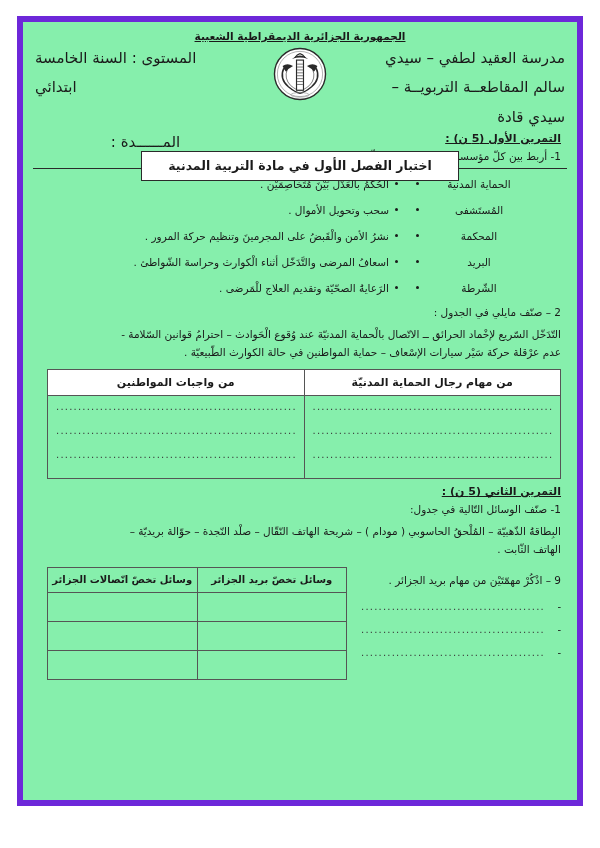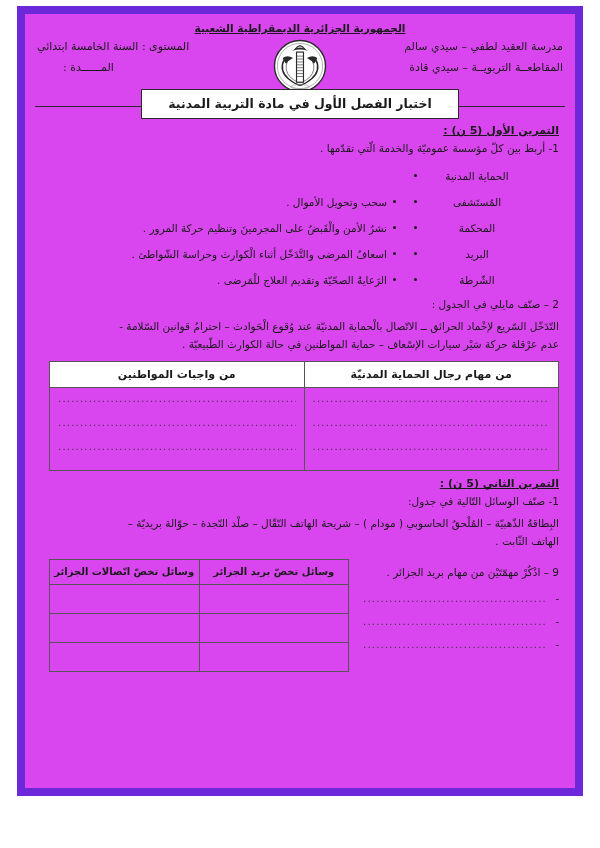--- a/index.html
+++ b/index.html
@@ -20,26 +20,26 @@
     width: 600px;
     height: 848px;
     background: #ffffff;
     box-sizing: border-box;
   }
 
   
   .sheet-frame {
     position: absolute;
     left: 17px;
-    top: 6px;
+    top: 16px;
     width: 566px;
     height: 790px;
     box-sizing: border-box;
-    border: 8px solid #6d28d9;
-    background: #d946ef;
+    border: 6px solid #6d28d9;
+    background: #86efac;
   }
 
   
   .header {
     position: relative;
     height: 100px;
     padding: 6px 10px 0 10px;
     box-sizing: border-box;
   }
   .republic-title {
@@ -53,27 +53,27 @@
   }
   .header-cols {
     display: flex;
     flex-direction: row;
     justify-content: space-between;
     align-items: flex-start;
     margin-top: 2px;
   }
   .hdr-side {
     width: 195px;
-    font-size: 11px;
+    font-size: 15px;
     line-height: 1.95;
   }
   .hdr-right { text-align: right; padding-right: 2px; }
   .hdr-left  { text-align: left;  padding-left: 2px; direction: rtl; }
   .hdr-left .line { display: block; }
-  .hdr-left .line.duration { text-align: left; padding-left: 26px; }
+  .hdr-left .line.duration { text-align: center; padding-left: 26px; margin-top: 25px; }
 
   
   .emblem-wrap {
     width: 66px;
     display: flex;
     justify-content: center;
     align-items: flex-start;
     padding-top: 1px;
   }
   .emblem { display: block; }
@@ -316,20 +316,24 @@
 
       <div class="q-line">1- أربط بين كلّ مؤسسة عموميّة والخدمة الّتي تقدّمها .</div>
 
       <div class="match-rows">
 
         <div class="match-row">
           <div class="m-right">
             <span class="m-label">الحماية المدنية</span>
             <span class="dot"></span>
           </div>
+          <div class="m-left">
+            <span class="dot"></span>
+            <span>الحُكْمُ  بالعَدْل بَيْنَ مُتَخاصِمَيْن .</span>
+          </div>
         </div>
 
         <div class="match-row">
           <div class="m-right">
             <span class="m-label">المُستَشفى</span>
             <span class="dot"></span>
           </div>
           <div class="m-left">
             <span class="dot"></span>
             <span>سحب وتحويل الأموال .</span>

